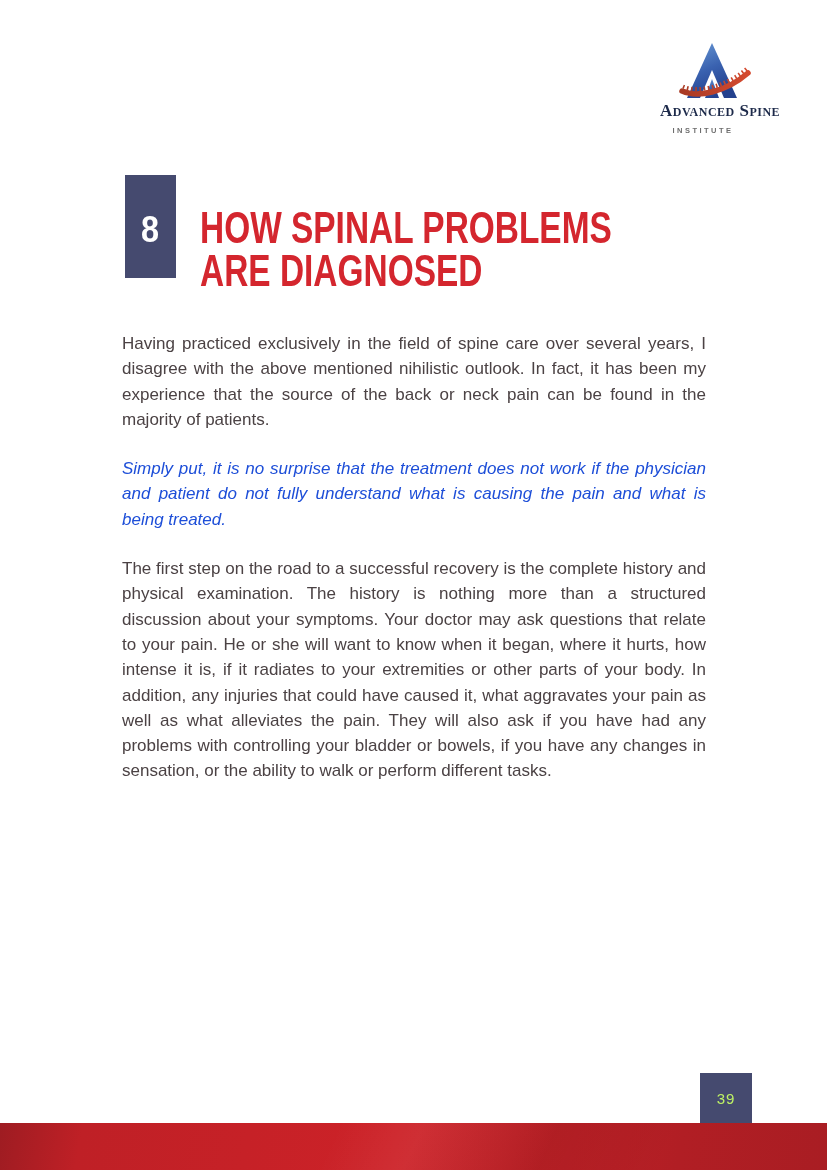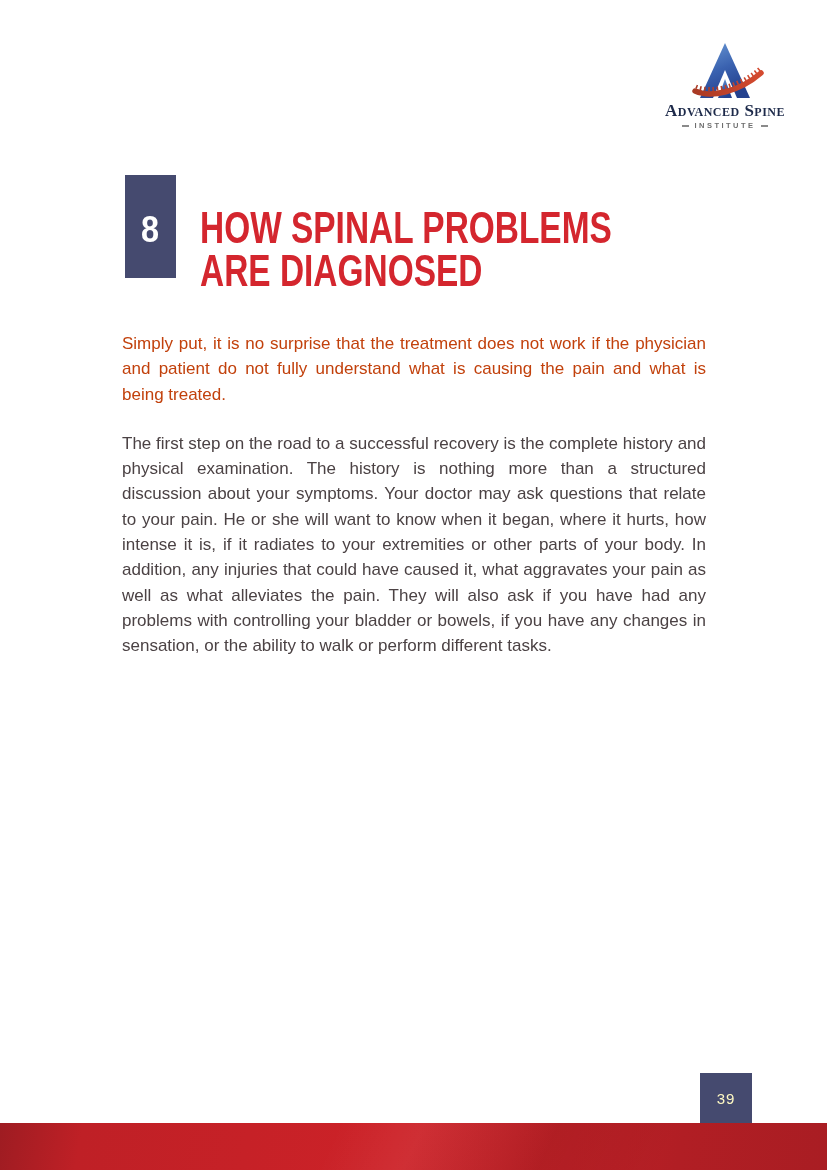--- a/index.html
+++ b/index.html
@@ -16,41 +16,41 @@
   }
 
   
   .logo {
     position: absolute;
     top: 42px;
     left: 660px;
     width: 130px;
     display: flex;
     flex-direction: column;
-    align-items: center;
   }
   .logo-emblem { width: 104px; height: 58px; display: block; }
   .logo-primary {
     margin-top: 2px;
     font-family: "Liberation Serif", serif;
     font-variant: small-caps;
     font-weight: 700;
     font-size: 17px;
     letter-spacing: 0.5px;
     color: #1d2a4a;
     white-space: nowrap;
     line-height: 1;
   }
   .logo-secondary-row {
     margin-top: 3px;
     display: flex;
     align-items: center;
     gap: 5px;
     width: 86px;
     justify-content: center;
+    flex-direction: column;
   }
   .logo-rule { flex: 1; height: 2px; background: #8a8a8a; }
   .logo-secondary {
     font-size: 7.5px;
     font-weight: 700;
     letter-spacing: 2.5px;
     color: #6e6e6e;
     white-space: nowrap;
     line-height: 1;
   }
@@ -93,37 +93,38 @@
     left: 122px;
     top: 331px;
     width: 584px;
     color: #4b4244;
     font-size: 17px;
     line-height: 25.3px;
     text-align: justify;
   }
   .body-text p { margin-bottom: 24px; }
   .body-text p.accent-italic {
-    color: #c2410c;
+    color: #1d4ed8;
+    font-style: italic;
   }
 
   
   .page-number-badge {
     position: absolute;
     left: 700px;
     top: 1073px;
     width: 52px;
     height: 50px;
     background: #454a6f;
     display: flex;
     align-items: center;
     justify-content: center;
   }
   .page-number {
-    color: #fef9c3;
+    color: #bef264;
     font-size: 15px;
     font-weight: 300;
     letter-spacing: 1px;
   }
   .footer-bar {
     position: absolute;
     left: 0;
     top: 1123px;
     width: 827px;
     height: 47px;
@@ -180,20 +181,21 @@
 
   <div class="chapter-number-block">
     <span class="chapter-number">8</span>
   </div>
   <h1 class="chapter-title">
     <span>HOW SPINAL PROBLEMS</span><br>
     <span>ARE DIAGNOSED</span>
   </h1>
 
   <main class="body-text">
+    <p>Having practiced exclusively in the field of spine care over several years, I disagree with the above mentioned nihilistic outlook. In fact, it has been my experience that the source of the back or neck pain can be found in the majority of patients.</p>
     <p class="accent-italic">Simply put, it is no surprise that the treatment does not work if the physician and patient do not fully understand what is causing the pain and what is being treated.</p>
     <p>The first step on the road to a successful recovery is the complete history and physical examination. The history is nothing more than a structured discussion about your symptoms. Your doctor may ask questions that relate to your pain. He or she will want to know when it began, where it hurts, how intense it is, if it radiates to your extremities or other parts of your body. In addition, any injuries that could have caused it, what aggravates your pain as well as what alleviates the pain. They will also ask if you have had any problems with controlling your bladder or bowels, if you have any changes in sensation, or the ability to walk or perform different tasks.</p>
   </main>
 
   <div class="page-number-badge">
     <span class="page-number">39</span>
   </div>
   <div class="footer-bar"></div>
 
 </div>

